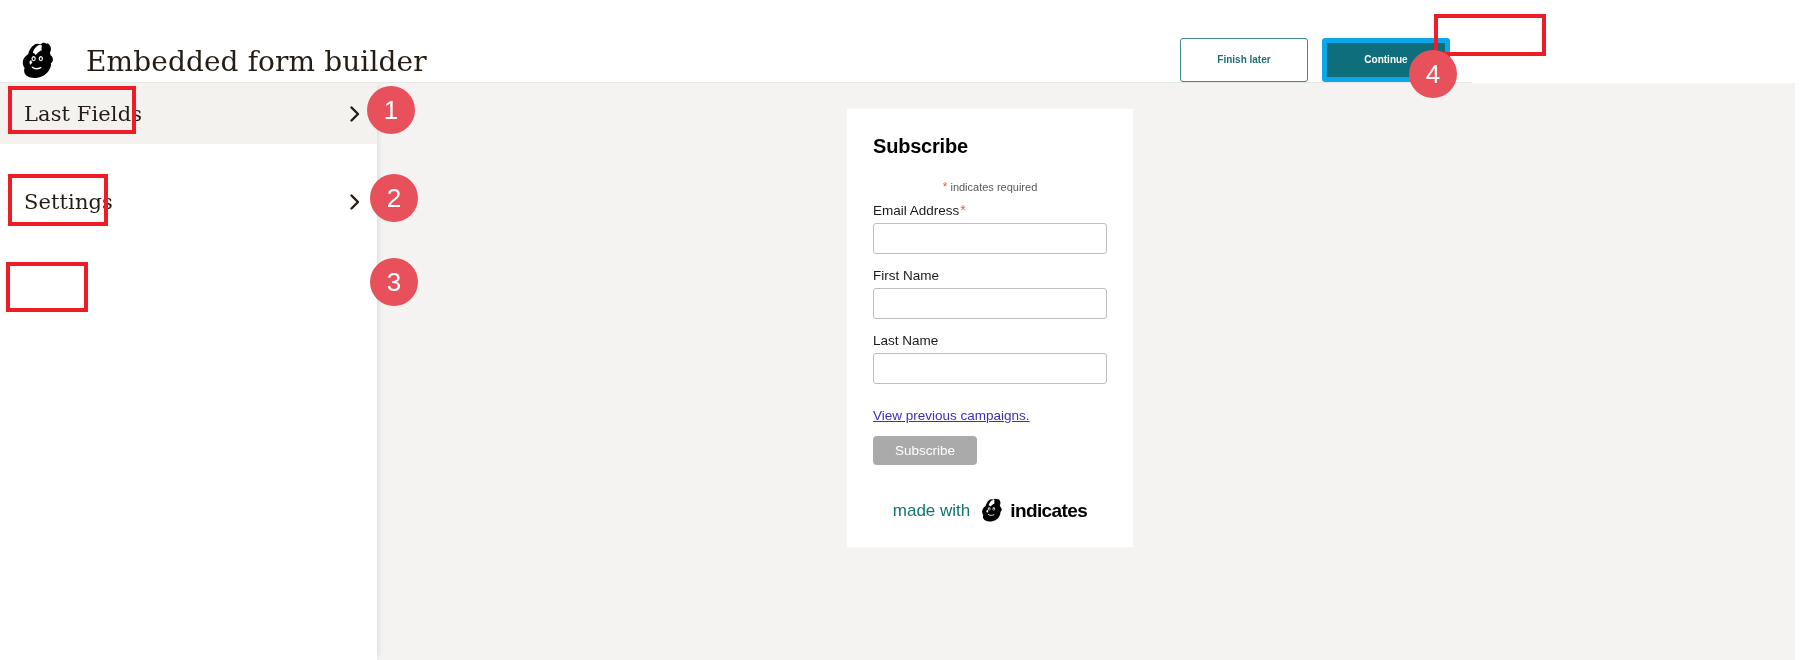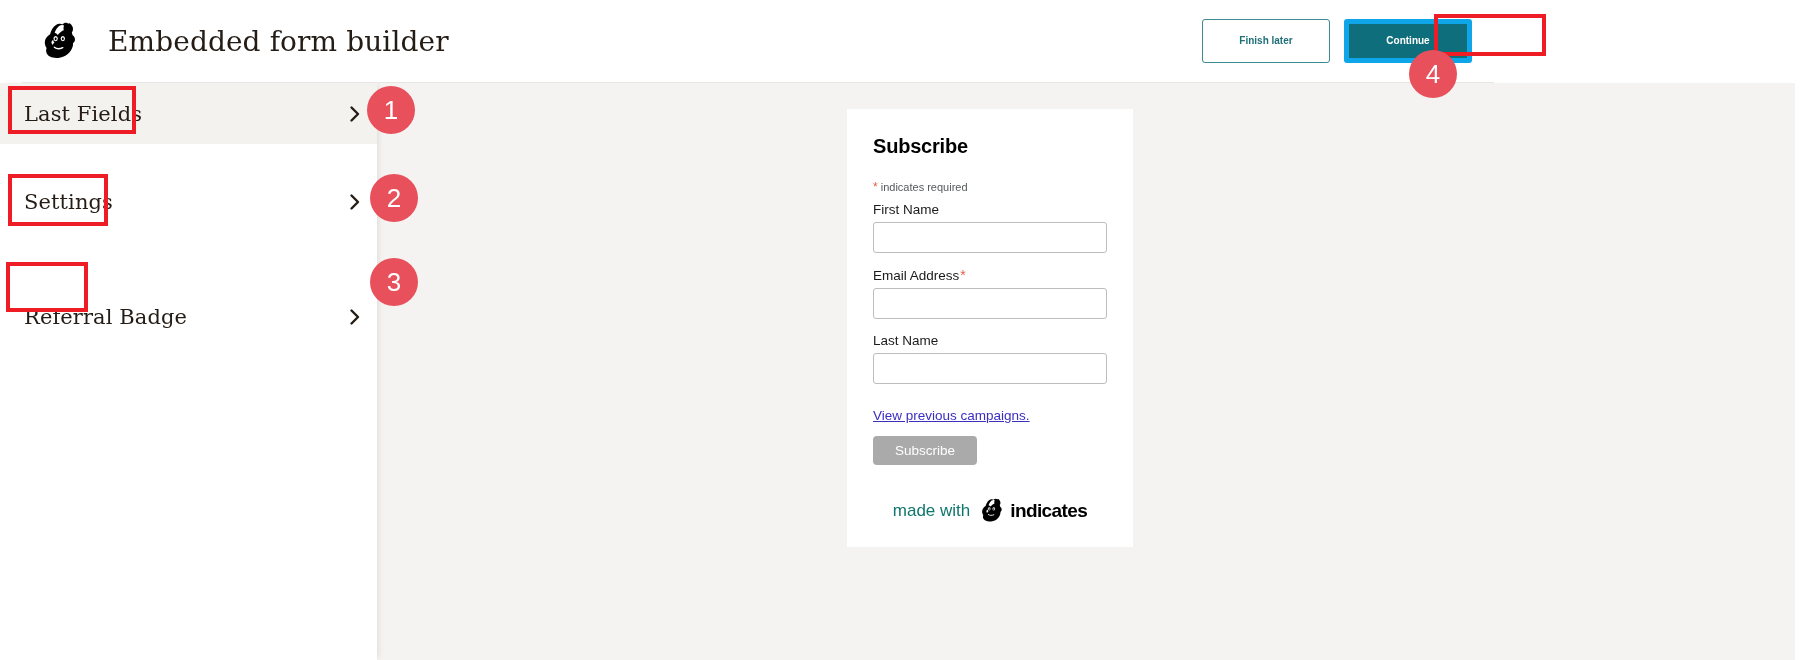--- a/index.html
+++ b/index.html
@@ -26,24 +26,23 @@
 
   
   .header {
     position: absolute;
     top: 0; left: 0;
     width: 1472px;
     height: 83px;
     background: #ffffff;
     border-bottom: 1px solid #e8e6e3;
     display: flex;
-    align-items: center;
+    align-items: flex-end;
     padding: 0 22px 0 18px;
     z-index: 5;
-    margin-left: 22px;
   }
 
   .brand {
     display: flex;
     align-items: center;
     gap: 28px;
   }
 
   .logo-mark {
     width: 40px;
@@ -171,21 +170,21 @@
     font-size: 20px;
     font-weight: 700;
     color: #000000;
     letter-spacing: -.2px;
     margin-bottom: 22px;
   }
 
   .required-note {
     font-size: 11px;
     color: #55595c;
-    text-align: left;
+    text-align: center;
     margin-bottom: 8px;
   }
 
   .required-note .star { color: #e85c41; font-size: 12px; }
 
   .field { margin-bottom: 14px; }
 
   .field-label {
     font-size: 13.5px;
     color: #1a1a1a;
@@ -331,50 +330,44 @@
       <svg class="chevron" viewBox="0 0 12 18">
         <path d="M2.5 2.5 L9 9 L2.5 15.5" stroke="#241c15" stroke-width="2.4" fill="none" stroke-linecap="round" stroke-linejoin="round"></path>
       </svg>
     </div>
 
     <div class="nav-gap"></div>
 
 
     <div class="nav-gap"></div>
 
-    <div class="nav-item">
-      <span class="nav-label">Referral Badge</span>
-      <svg class="chevron" viewBox="0 0 12 18">
-        <path d="M2.5 2.5 L9 9 L2.5 15.5" stroke="#241c15" stroke-width="2.4" fill="none" stroke-linecap="round" stroke-linejoin="round"></path>
-      </svg>
-    </div>
 
   </div>
 
   <div class="canvas">
 
     <div class="form-card">
 
       <div class="form-title">Subscribe</div>
 
       <div class="required-note">
         <span class="star">*</span>
         <span>indicates required</span>
       </div>
 
       <div class="field">
         <label class="field-label">
-          <span>First Name</span>
+          <span>Email Address</span><span class="star">*</span>
         </label>
         <input class="field-input" type="text" placeholder="" style="">
       </div>
 
       <div class="field">
         <label class="field-label">
-          <span>Email Address</span><span class="star">*</span>
+          <span>First Name</span>
         </label>
         <input class="field-input" type="text" placeholder="" style="">
       </div>
 
       <div class="field">
         <label class="field-label">
           <span>Last Name</span>
         </label>
         <input class="field-input" type="text" placeholder="" style="">
       </div>

